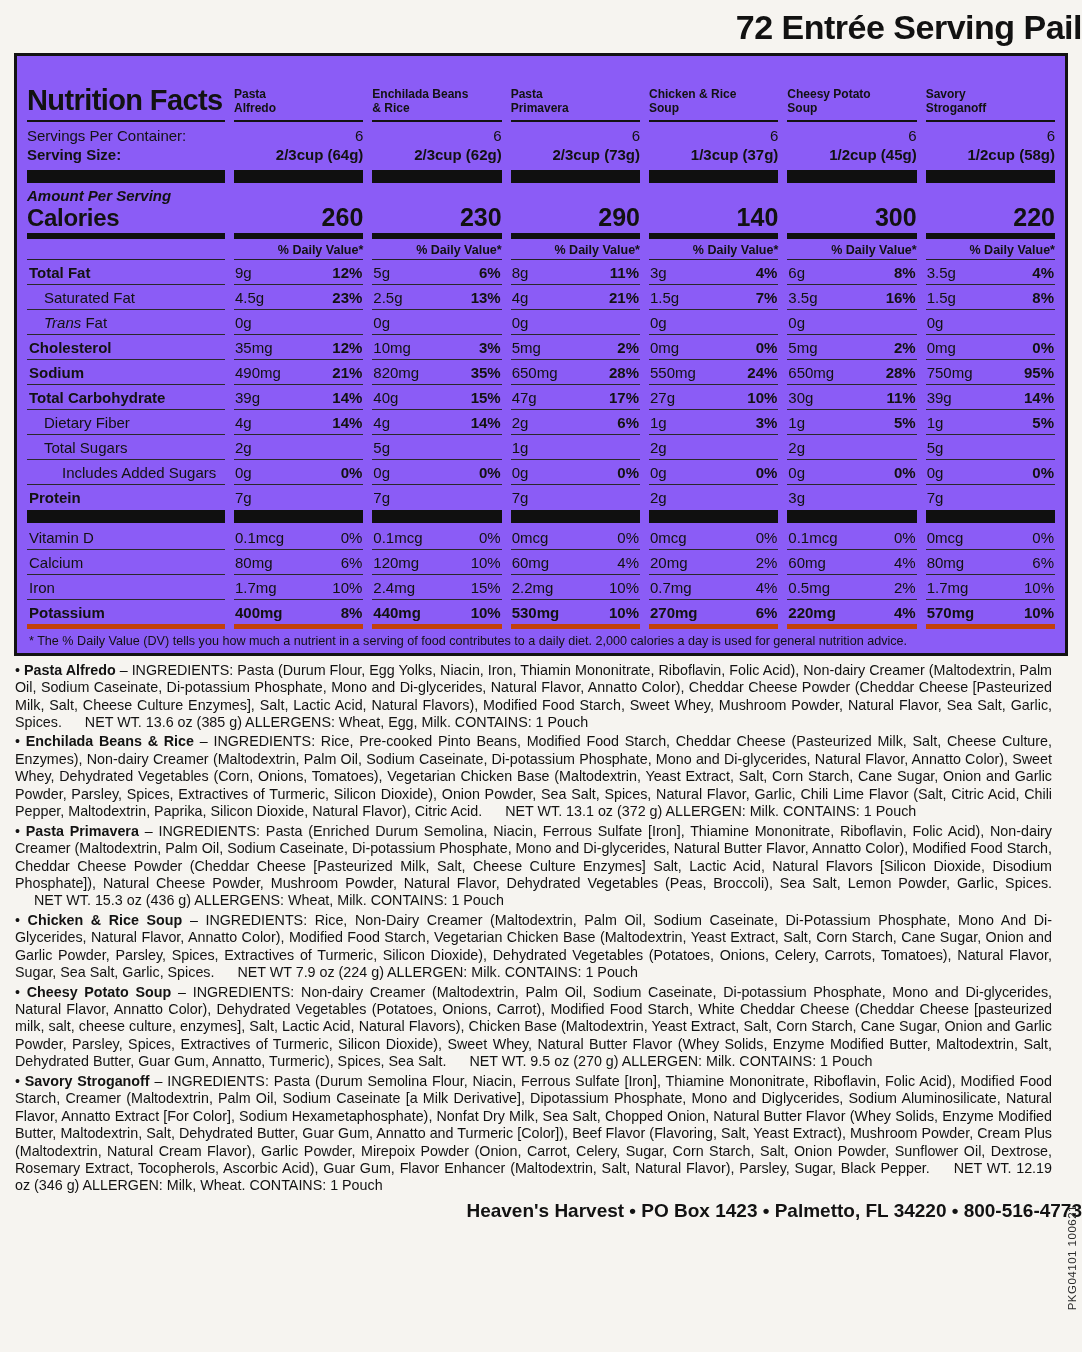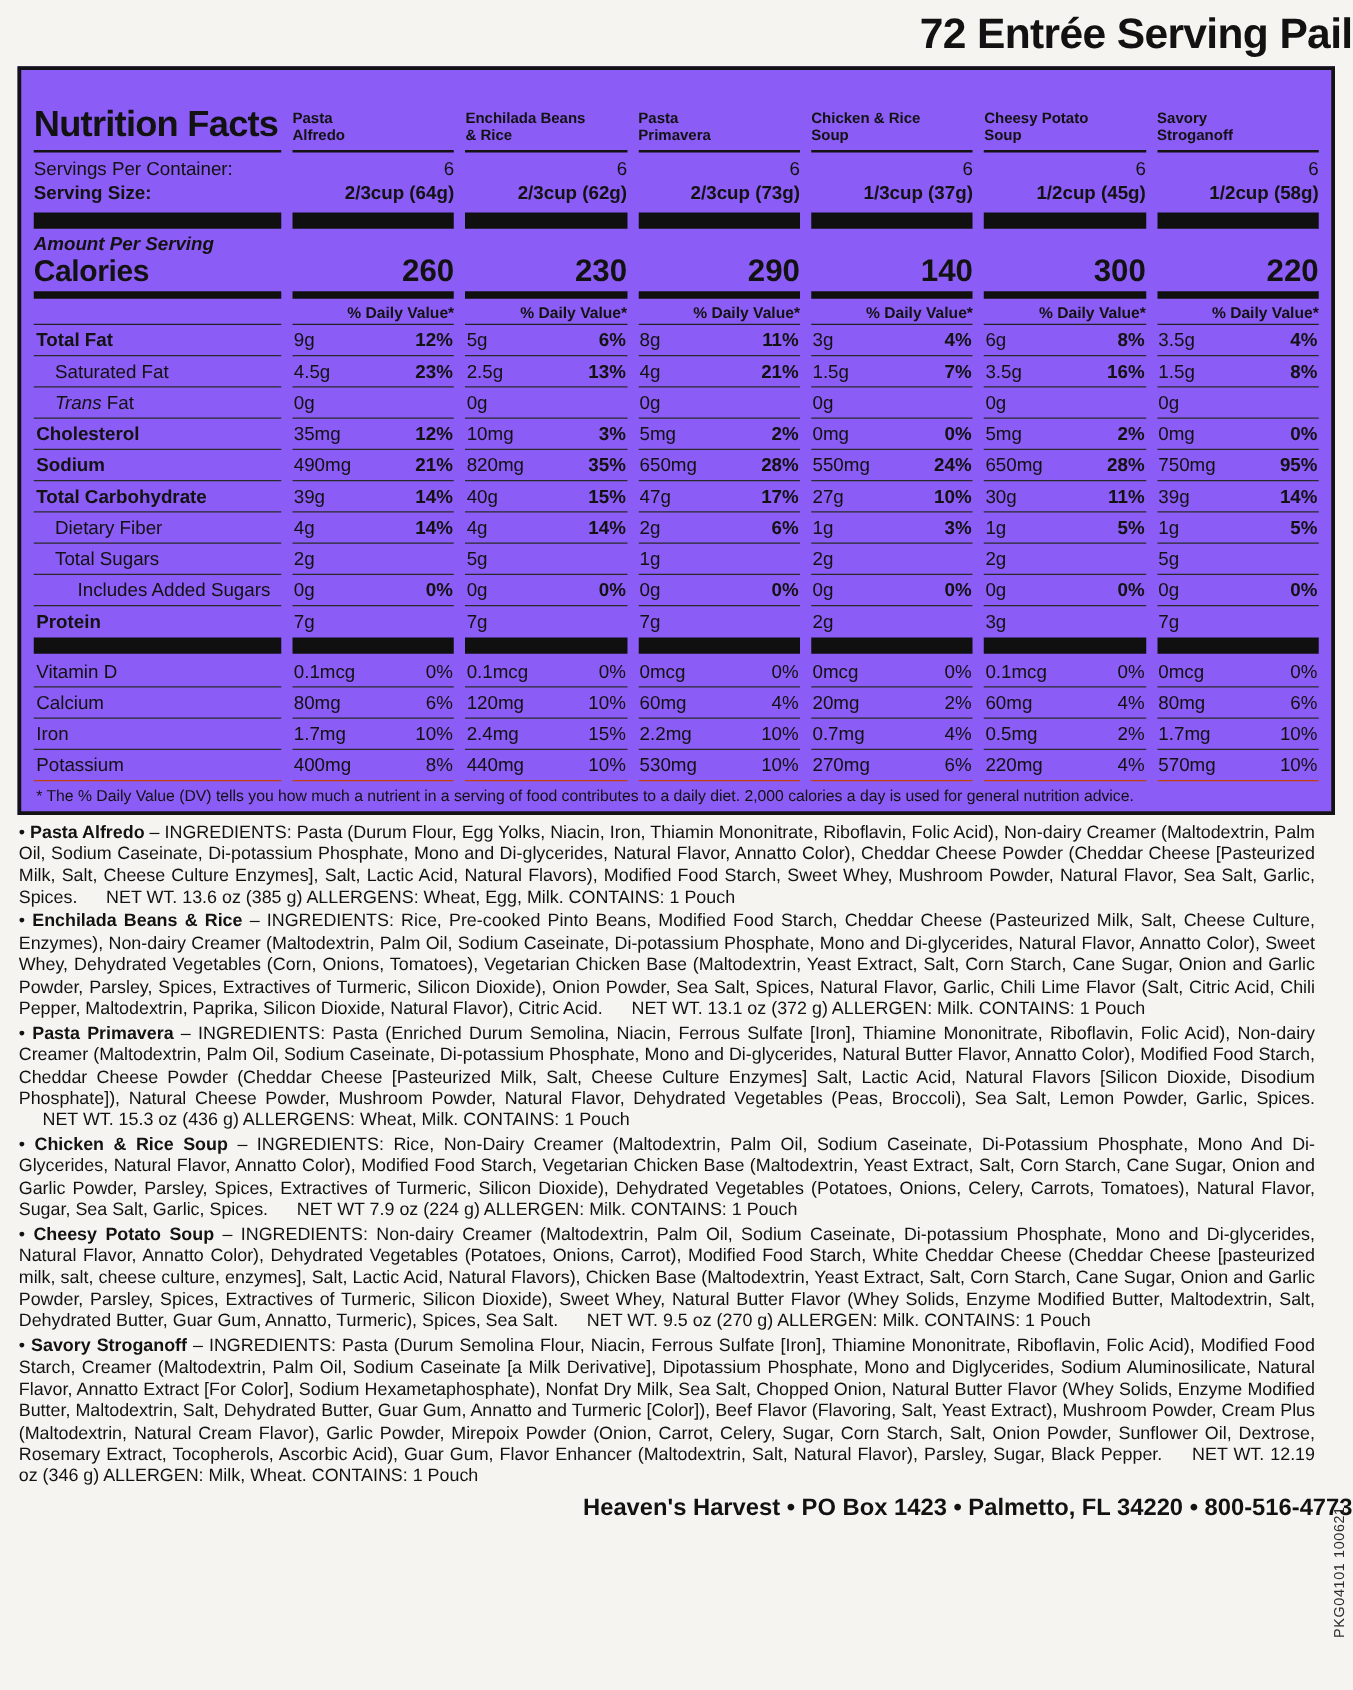--- a/index.html
+++ b/index.html
@@ -74,21 +74,21 @@
   .ind1 { padding-left: 17px; }
   .ind2 { padding-left: 35px; }
   .vcell {
     display: flex; justify-content: space-between; align-items: baseline;
     font-size: 15px;
     border-bottom: 1.5px solid #2a2a2a;
     padding: 4px 1px 3px 1px;
   }
   .pct.pb { font-weight: bold; }
   .no-rule { border-bottom: none; }
-  .thick-end { border-bottom: 1px solid #c2410c; }
+  .thick-end { border-bottom: 5px solid #c2410c; font-weight: bold; }
 
   .footnote {
     grid-column: 1 / -1;
     font-size: 12.6px;
     padding: 5px 2px 3px;
   }
 
   .ingredients {
     margin: 6px 30px 0 15px;
     font-size: 14.3px;

